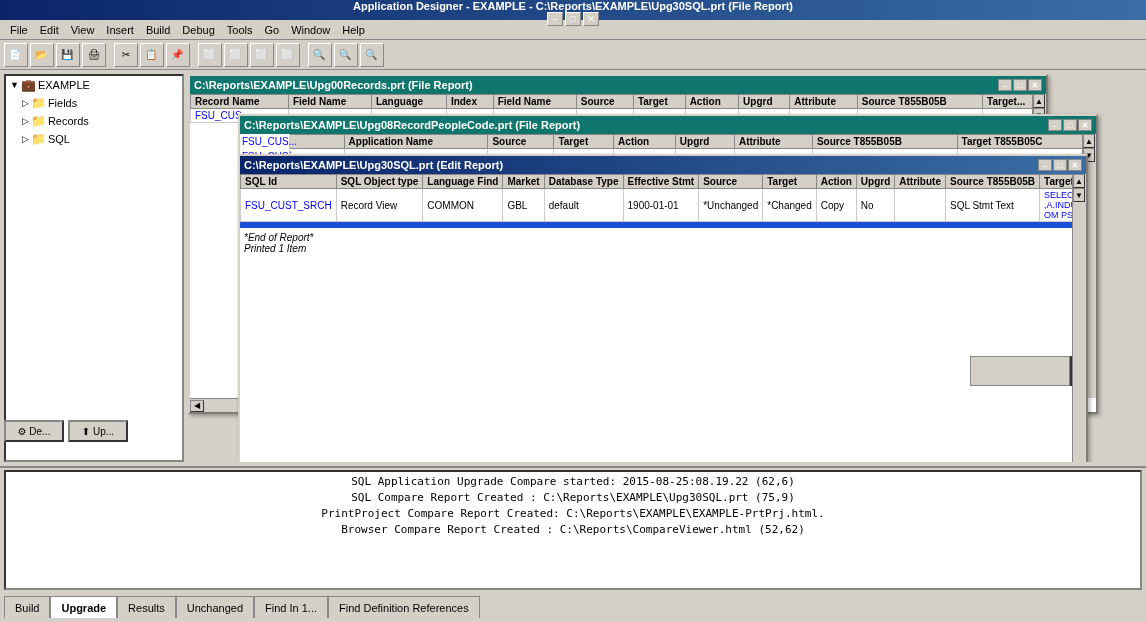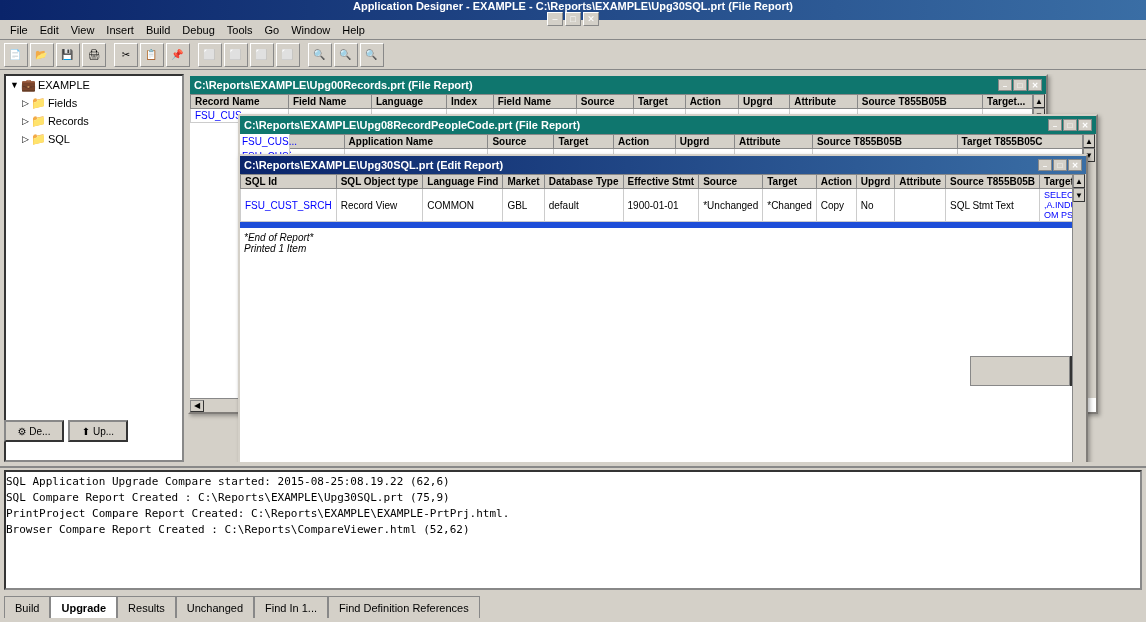--- a/index.html
+++ b/index.html
@@ -188,22 +188,23 @@
       border-top: 2px solid #888;
       background: #d4d0c8;
     }
     .output-panel {
       height: 120px;
       background: white;
       margin: 2px 4px;
       border: 2px inset #888;
       overflow: auto;
       font-size: 11px;
-      padding: 2px 0;
+      padding: 2px 8px;
       font-family: monospace;
+      text-align: center;
     }
     .output-line {
       line-height: 16px;
     }
     .tab-bar {
       display: flex;
       height: 26px;
       align-items: flex-end;
       padding: 0 4px;
       gap: 0;

